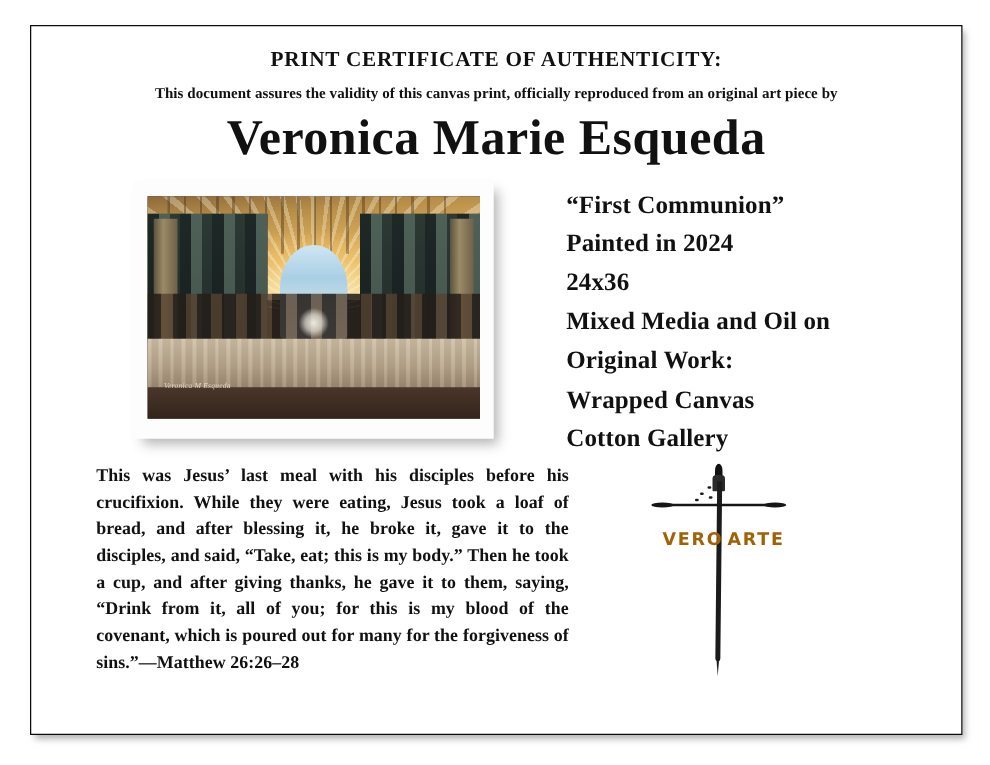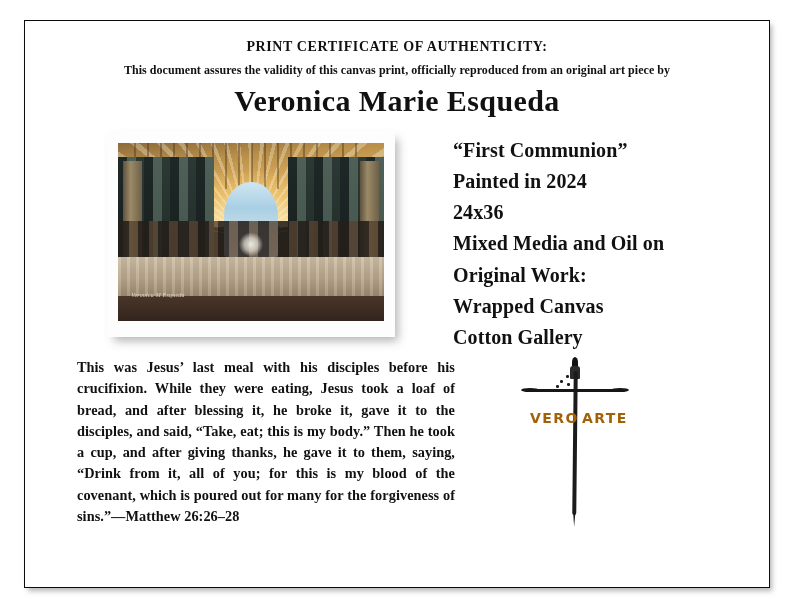--- a/index.html
+++ b/index.html
@@ -27,36 +27,36 @@
     box-sizing: border-box;
     box-shadow: 3px 4px 5px -1px rgba(120,120,120,0.55);
   }
 
   
   .header {
     padding-top: 18px;
     text-align: center;
   }
   .cert-title {
-    font-size: 14px;
+    font-size: 17px;
     font-weight: bold;
     letter-spacing: 0.6px;
     line-height: 1.1;
     margin: 0;
   }
   .cert-subtitle {
     font-size: 12px;
     font-weight: bold;
     line-height: 1.42;
     margin: 8px auto 0 auto;
     width: 640px;
     letter-spacing: 0.05px;
   }
   .artist-name {
-    font-size: 30px;
+    font-size: 40px;
     font-weight: bold;
     letter-spacing: 0.4px;
     margin: 6px 0 0 0;
     line-height: 1.05;
   }
 
   
   .middle {
     position: relative;
     margin-top: 14px;

